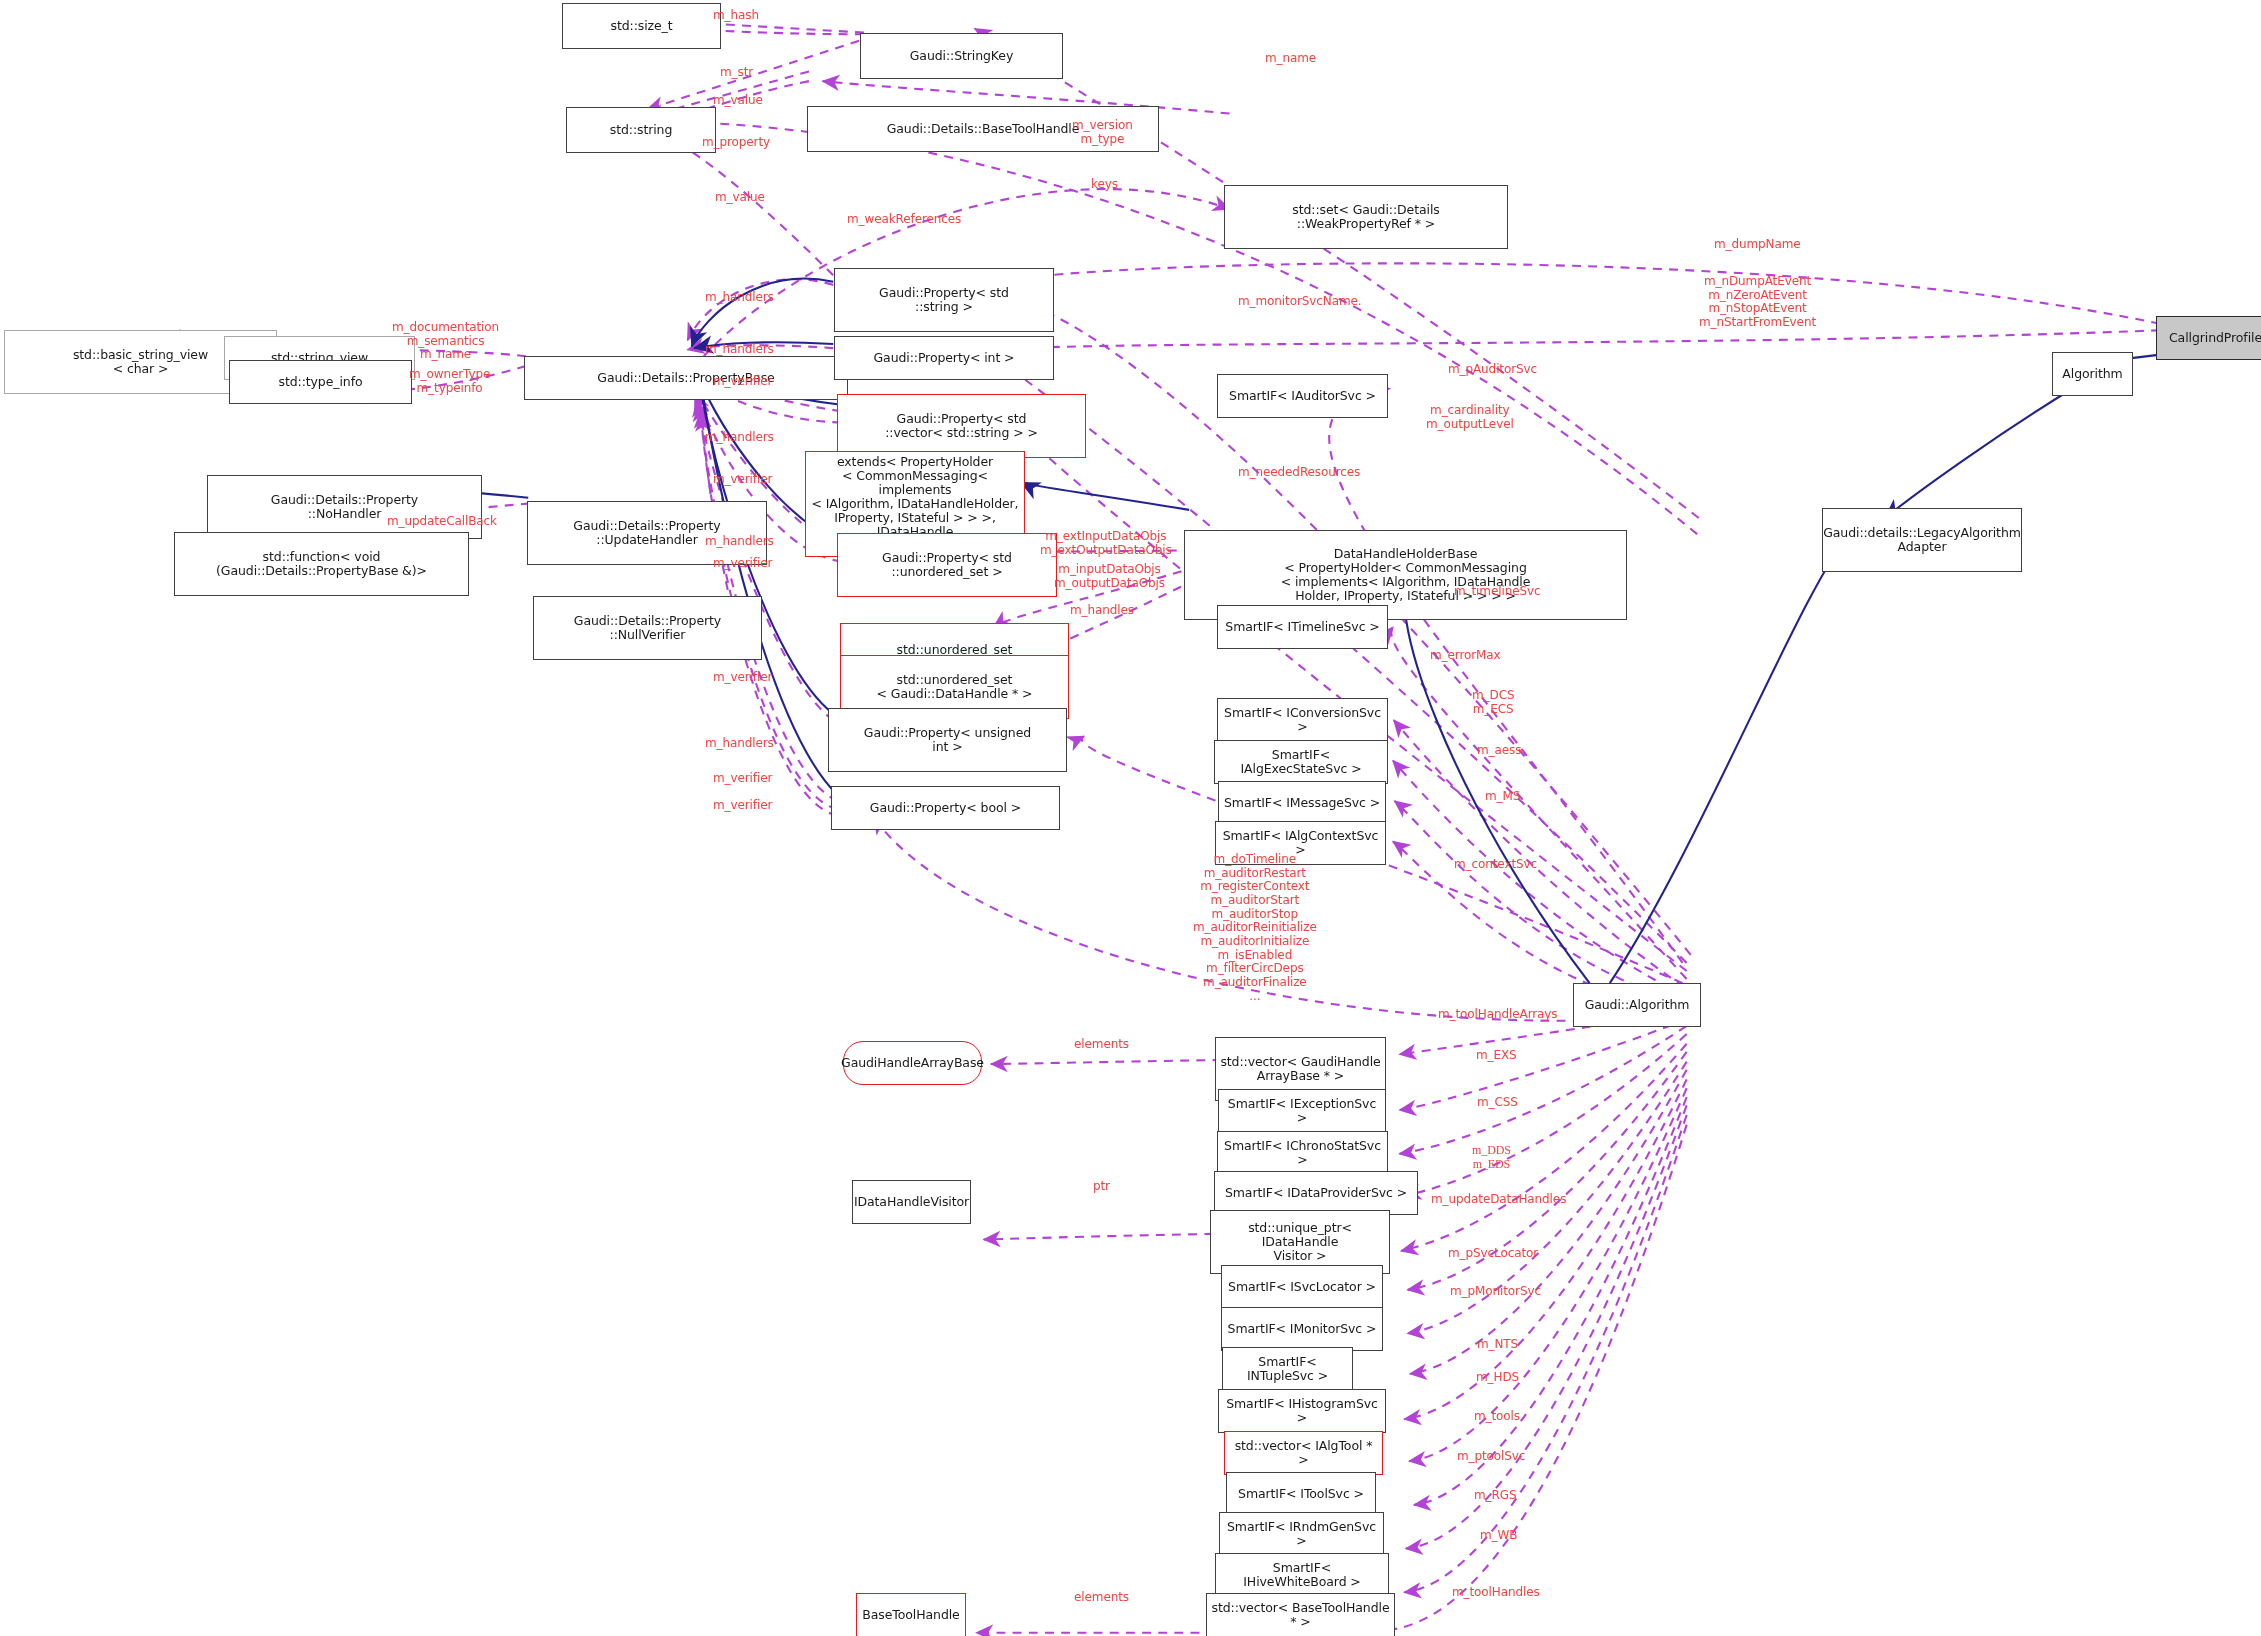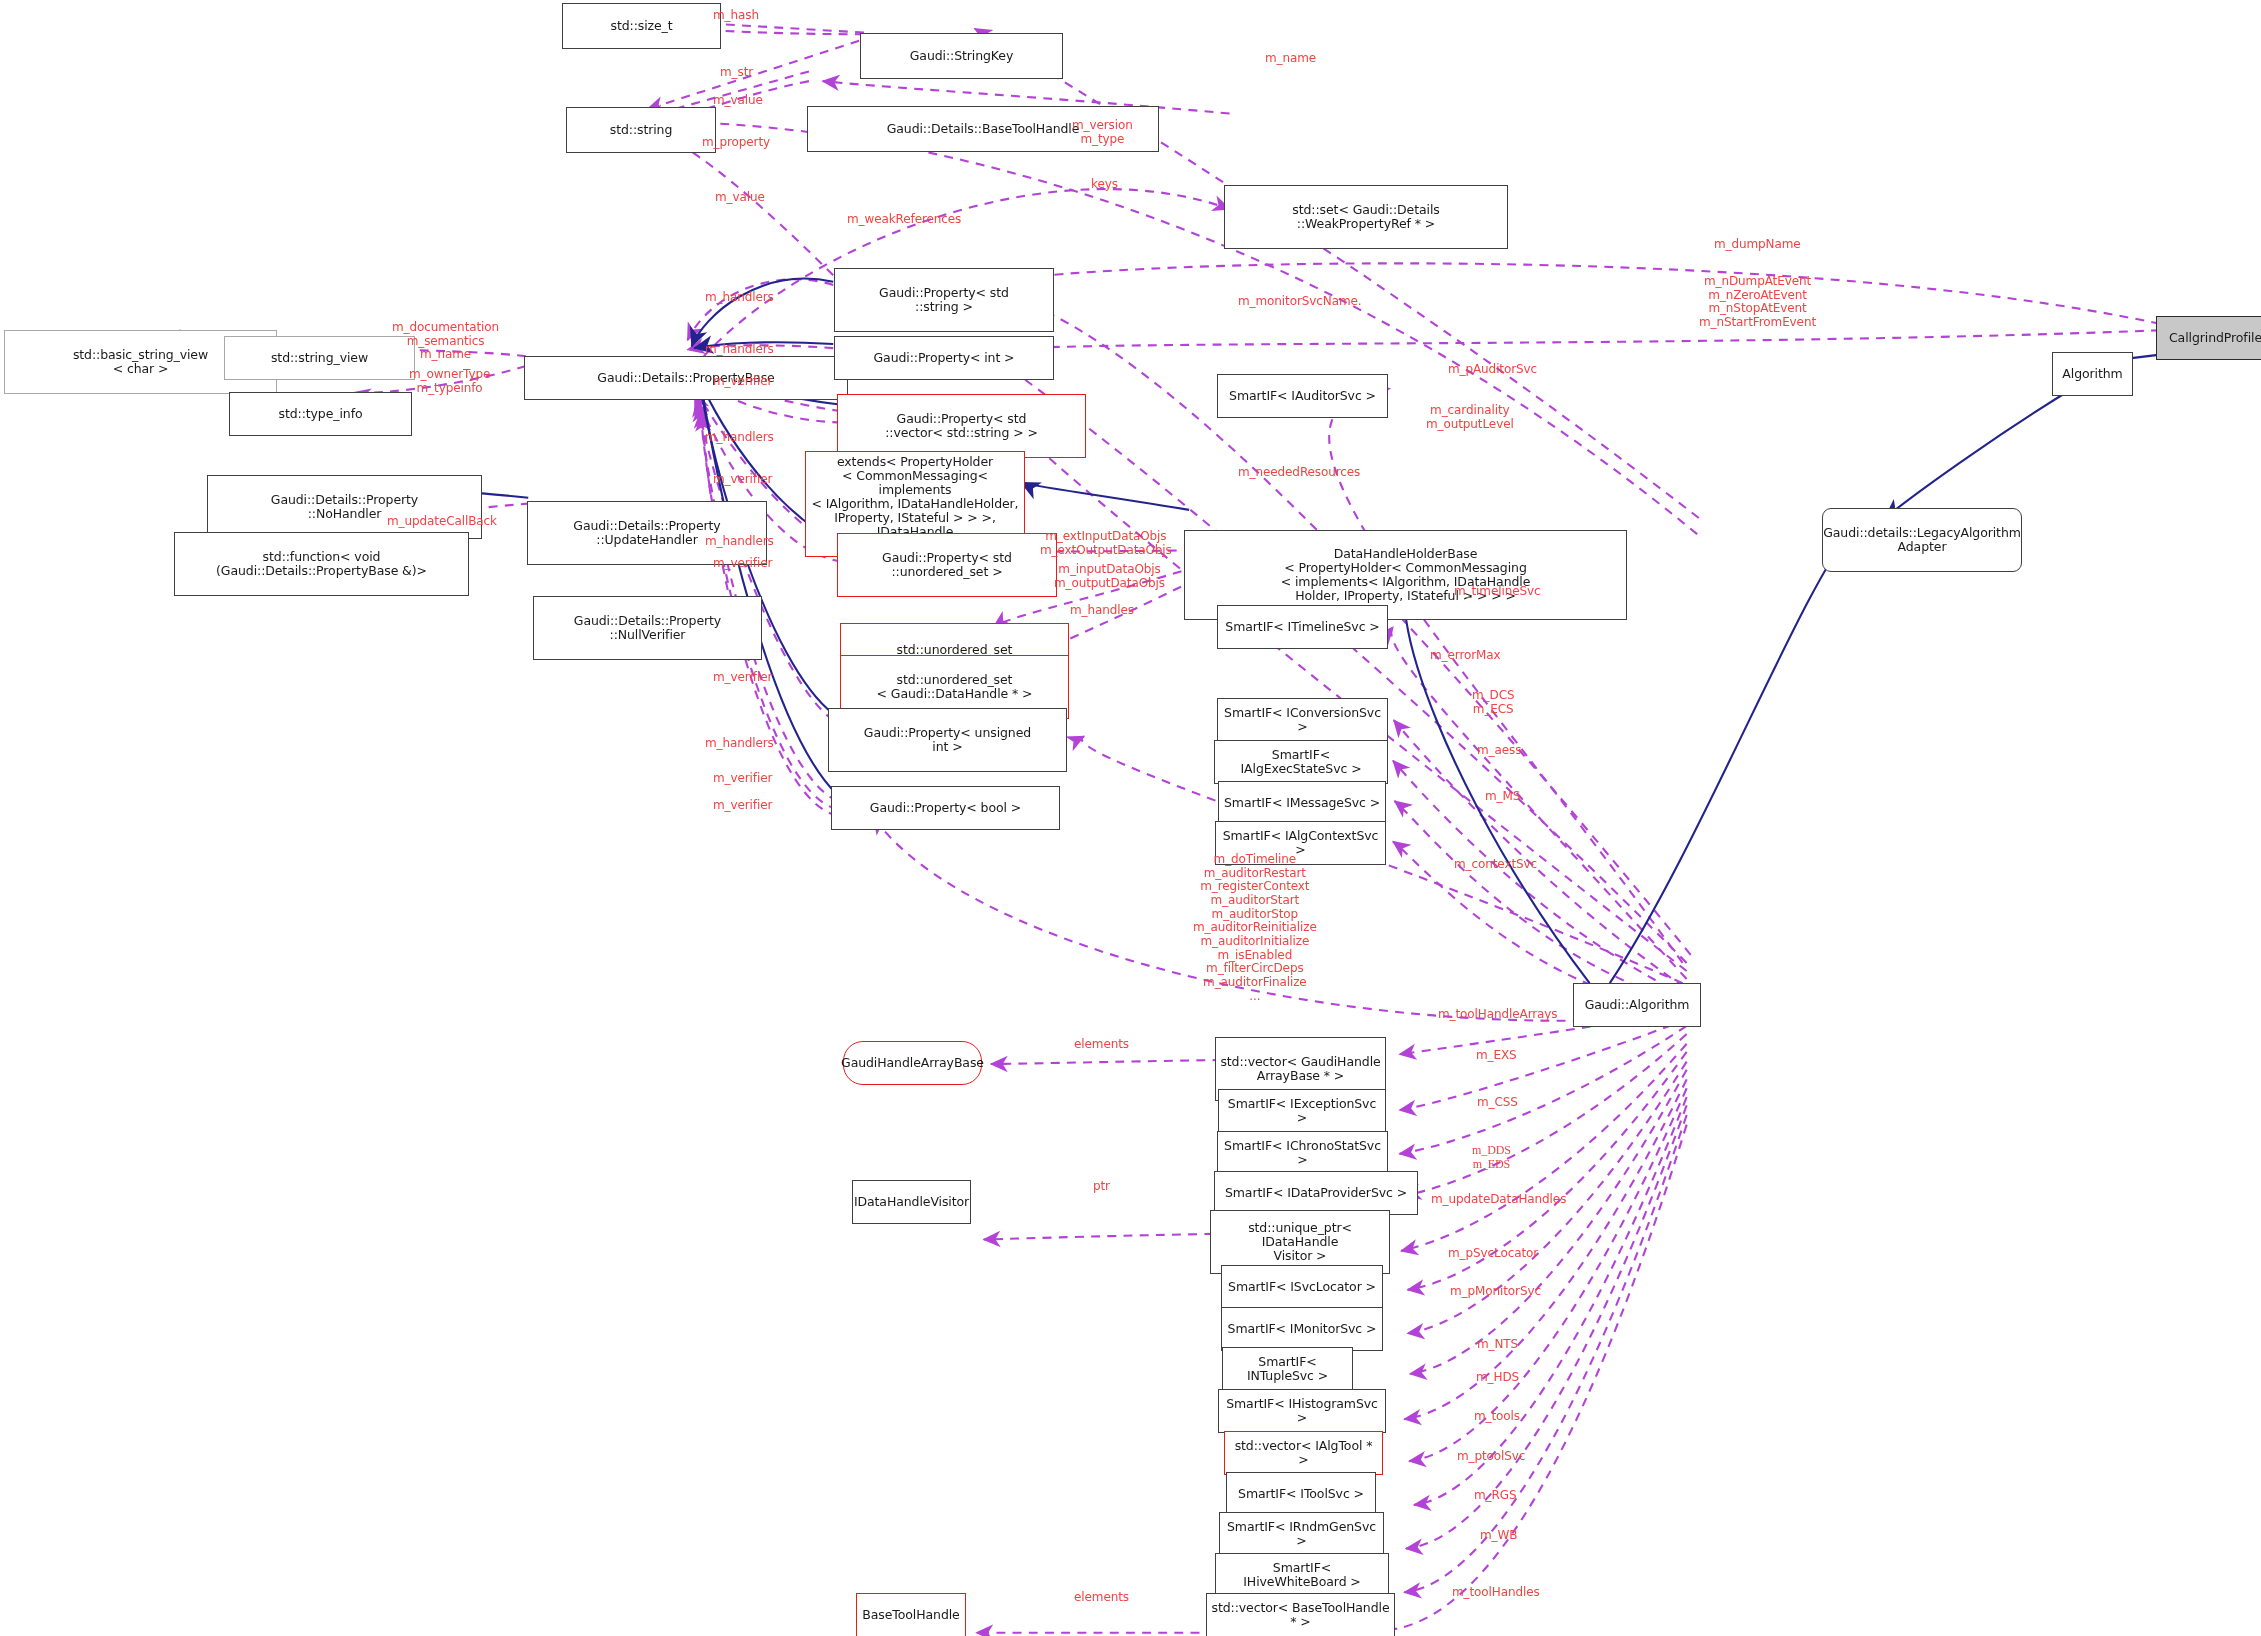--- a/index.html
+++ b/index.html
@@ -209,21 +209,21 @@
   <div id="nodes-layer">
       <div class="node grey" style="left: 562px; top: 3.2px; width: 159px; min-height: 46px;">std::size_t</div>
       <div class="node grey" style="left: 566px; top: 107px; width: 150px; min-height: 46px;">std::string</div>
       <div class="node grey" style="left: 860px; top: 33px; width: 203px; min-height: 46px;">Gaudi::StringKey</div>
       <div class="node grey" style="left: 807px; top: 106px; width: 352px; min-height: 46px;">Gaudi::Details::BaseToolHandle</div>
       <div class="node grey" style="left: 1224px; top: 185px; width: 284px; min-height: 64px;">std::set&lt; Gaudi::Details
 ::WeakPropertyRef * &gt;</div>
       <div class="node light" style="left: 4px; top: 330px; width: 273px; min-height: 64px;">std::basic_string_view
 &lt; char &gt;</div>
       <div class="node light" style="left: 224px; top: 336px; width: 191px; min-height: 44px;">std::string_view</div>
-      <div class="node grey" style="left: 229px; top: 392px; width: 183px; min-height: 44px;">std::type_info</div>
+      <div class="node grey" style="left: 229px; top: 360px; width: 183px; min-height: 44px;">std::type_info</div>
       <div class="node grey" style="left: 524px; top: 356px; width: 324px; min-height: 44px;">Gaudi::Details::PropertyBase</div>
       <div class="node grey" style="left: 834px; top: 268px; width: 220px; min-height: 64px;">Gaudi::Property&lt; std
 ::string &gt;</div>
       <div class="node grey" style="left: 834px; top: 336px; width: 220px; min-height: 44px;">Gaudi::Property&lt; int &gt;</div>
       <div class="node red" style="left: 837px; top: 394px; width: 249px; min-height: 64px;">Gaudi::Property&lt; std
 ::vector&lt; std::string &gt; &gt;</div>
       <div class="node red" style="left: 805px; top: 451px; width: 220px; min-height: 106px;">extends&lt; PropertyHolder
 &lt; CommonMessaging&lt; implements
 &lt; IAlgorithm, IDataHandleHolder,
 IProperty, IStateful &gt; &gt; &gt;, IDataHandle
@@ -269,21 +269,21 @@
       <div class="node grey" style="left: 1221px; top: 1265px; width: 162px; min-height: 44px;">SmartIF&lt; ISvcLocator &gt;</div>
       <div class="node grey" style="left: 1221px; top: 1307px; width: 162px; min-height: 44px;">SmartIF&lt; IMonitorSvc &gt;</div>
       <div class="node grey" style="left: 1222px; top: 1347px; width: 131px; min-height: 44px;">SmartIF&lt; INTupleSvc &gt;</div>
       <div class="node grey" style="left: 1218px; top: 1389px; width: 168px; min-height: 44px;">SmartIF&lt; IHistogramSvc &gt;</div>
       <div class="node red" style="left: 1224px; top: 1431px; width: 159px; min-height: 44px;">std::vector&lt; IAlgTool * &gt;</div>
       <div class="node grey" style="left: 1226px; top: 1472px; width: 150px; min-height: 44px;">SmartIF&lt; IToolSvc &gt;</div>
       <div class="node grey" style="left: 1219px; top: 1512px; width: 165px; min-height: 44px;">SmartIF&lt; IRndmGenSvc &gt;</div>
       <div class="node grey" style="left: 1215px; top: 1553px; width: 174px; min-height: 44px;">SmartIF&lt; IHiveWhiteBoard &gt;</div>
       <div class="node red" style="left: 856px; top: 1593px; width: 110px; min-height: 44px;">BaseToolHandle</div>
       <div class="node grey" style="left: 1206px; top: 1593px; width: 189px; min-height: 44px;">std::vector&lt; BaseToolHandle * &gt;</div>
-      <div class="node grey" style="left: 1822px; top: 508px; width: 200px; min-height: 64px; border-radius: 9px;">Gaudi::details::LegacyAlgorithm
+      <div class="node grey" style="left: 1822px; top: 508px; width: 200px; min-height: 64px;">Gaudi::details::LegacyAlgorithm
 Adapter</div>
       <div class="node grey" style="left: 2052px; top: 352px; width: 81px; min-height: 44px;">Algorithm</div>
       <div class="node highlight" style="left: 2156px; top: 316px; width: 119px; min-height: 44px;">CallgrindProfile</div>
     </div>
 
   <div id="labels-layer">
       <div class="elabel" style="left: 713px; top: 9px;">m_hash</div>
       <div class="elabel" style="left: 1265px; top: 52px;">m_name</div>
       <div class="elabel" style="left: 720px; top: 66px;">m_str</div>
       <div class="elabel" style="left: 713px; top: 94px;">m_value</div>

